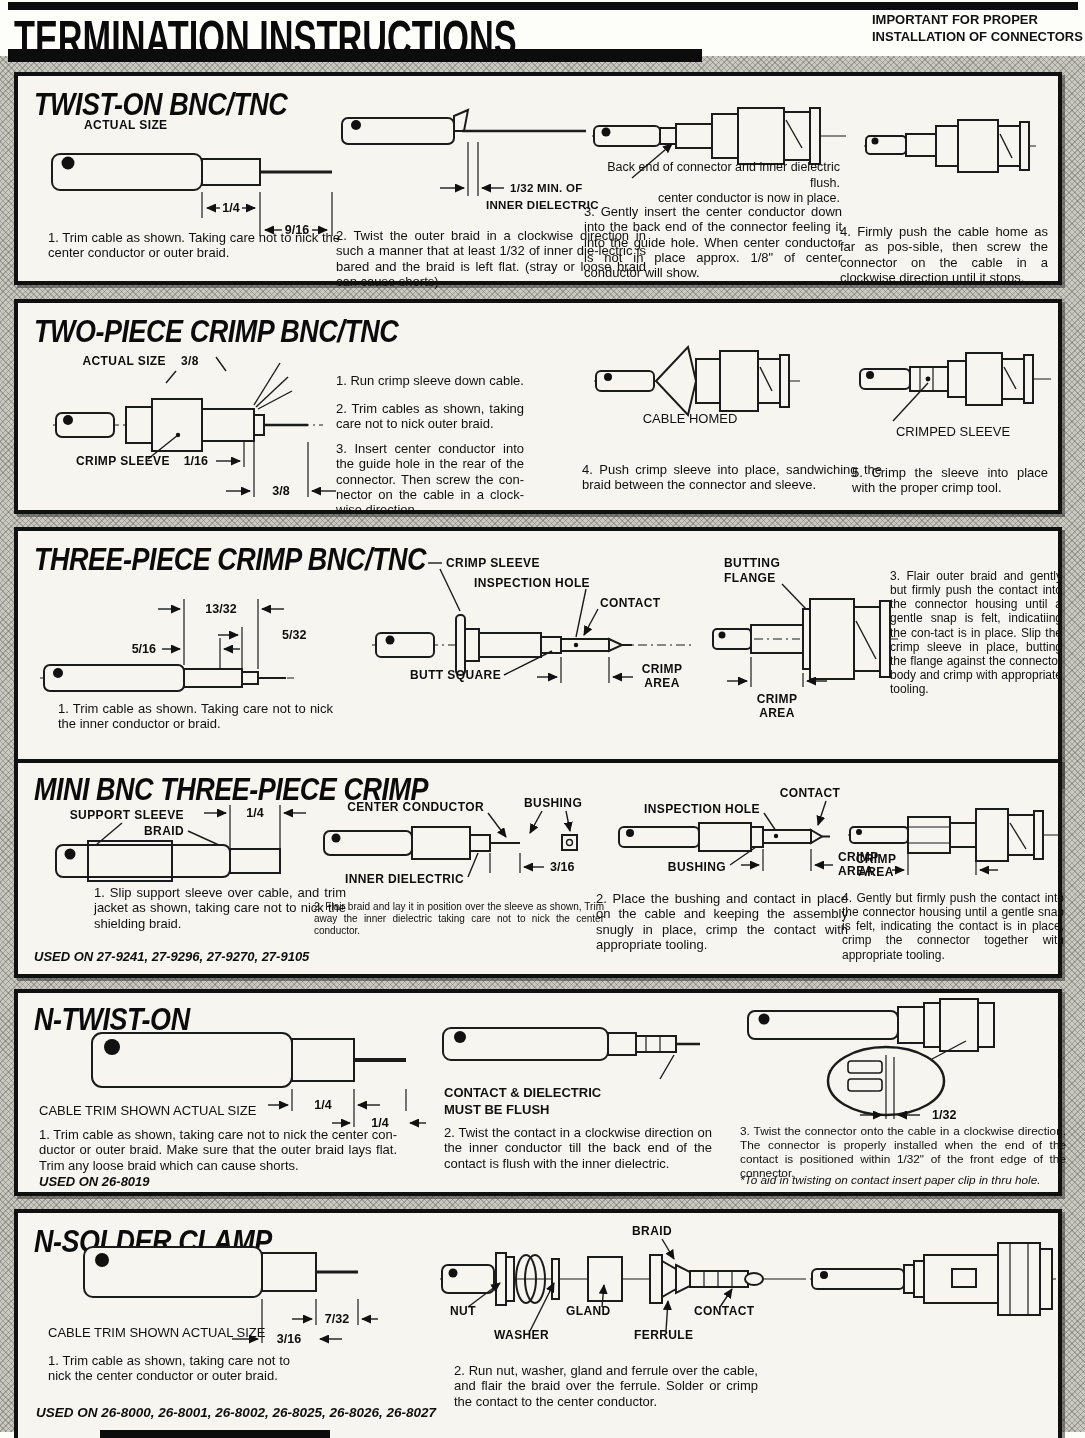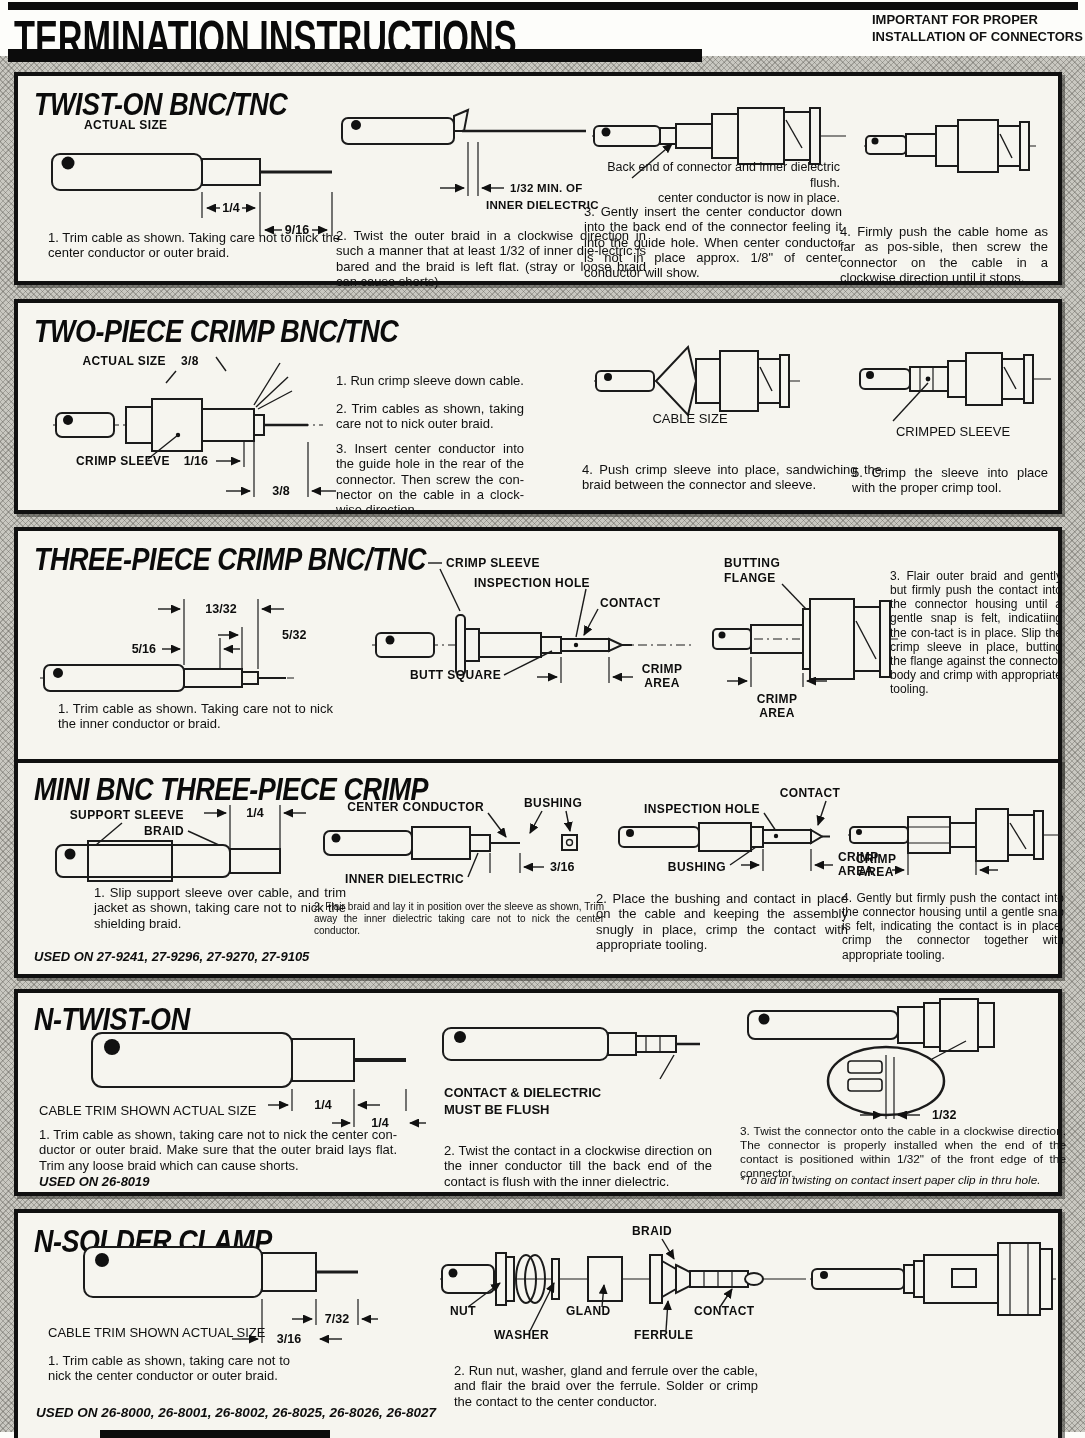--- a/index.html
+++ b/index.html
@@ -175,21 +175,21 @@
       <line class="thin" x1="4" y1="50" x2="210" y2="50"></line>
       <rect class="ln" x="6" y="40" width="58" height="20" rx="5"></rect>
       <circle cx="18" cy="46" r="4" fill="#111"></circle>
       <polygon class="ln" points="66,50 98,16 106,50 98,84" fill="url(#braid)"></polygon>
       <rect class="ln" x="106" y="28" width="24" height="44" fill="url(#knurl)"></rect>
       <rect class="ln" x="130" y="20" width="38" height="60" fill="url(#knurl)"></rect>
       <rect class="ln" x="168" y="28" width="22" height="44"></rect>
       <line class="lead" x1="170" y1="36" x2="182" y2="60"></line>
       <rect class="ln" x="190" y="24" width="9" height="52"></rect>
     </svg>
-    <div class="cap" style="left:572px;top:108px;width:200px;text-align:center;">CABLE SIZE</div>
+    <div class="cap" style="left:572px;top:108px;width:200px;text-align:center;">CABLE HOMED</div>
     <div class="step" style="left:564px;top:159px;width:300px;">4. Push crimp sleeve into place, sandwiching the braid between the connector and sleeve.</div>
 
     <svg style="left:837px;top:28px;" width="200" height="92" viewBox="0 0 200 92">
       <line class="thin" x1="4" y1="48" x2="196" y2="48"></line>
       <rect class="ln" x="5" y="38" width="50" height="20" rx="5"></rect>
       <circle cx="15" cy="44" r="4" fill="#111"></circle>
       <rect class="ln" x="55" y="36" width="38" height="24"></rect>
       <line class="thin" x1="65" y1="36" x2="65" y2="60"></line>
       <line class="thin" x1="78" y1="36" x2="78" y2="60"></line>
       <circle cx="73" cy="48" r="2.4" fill="#111"></circle>
@@ -400,21 +400,21 @@
       <rect class="ln" x="198" y="13" width="40" height="16"></rect>
       <line class="thin" x1="208" y1="13" x2="208" y2="29"></line>
       <line class="thin" x1="222" y1="13" x2="222" y2="29"></line>
       <line class="wire" x1="238" y1="21" x2="262" y2="21" stroke-width="2.5"></line>
       <line class="lead" x1="222" y1="56" x2="236" y2="32"></line>
     </svg>
     <div class="cap" style="left:426px;top:92px;font-weight:bold;line-height:1.3;">
       <div>CONTACT &amp; DIELECTRIC</div>
       <div>MUST BE FLUSH</div>
     </div>
-    <div class="step" style="left:426px;top:150px;width:268px;">2. Twist the contact in a clockwise direction on the inner conductor till the back end of the contact is flush with the inner dielectric.</div>
+    <div class="step" style="left:426px;top:132px;width:268px;">2. Twist the contact in a clockwise direction on the inner conductor till the back end of the contact is flush with the inner dielectric.</div>
 
     <svg style="left:718px;top:4px;" width="330" height="126" viewBox="0 0 330 126">
       <rect class="ln" x="12" y="14" width="150" height="28" rx="7"></rect>
       <circle cx="28" cy="22" r="5.5" fill="#111"></circle>
       <rect class="ln" x="162" y="10" width="26" height="36"></rect>
       <rect class="ln" x="188" y="6" width="16" height="44" fill="url(#knurl)"></rect>
       <rect class="ln" x="204" y="2" width="38" height="52" fill="url(#knurl)"></rect>
       <rect class="ln" x="242" y="6" width="16" height="44" fill="#3c3c3c"></rect>
       <ellipse class="ln" cx="150" cy="84" rx="58" ry="34" style="stroke-width:2.5;"></ellipse>
       <line class="lead" x1="196" y1="62" x2="230" y2="44"></line>

